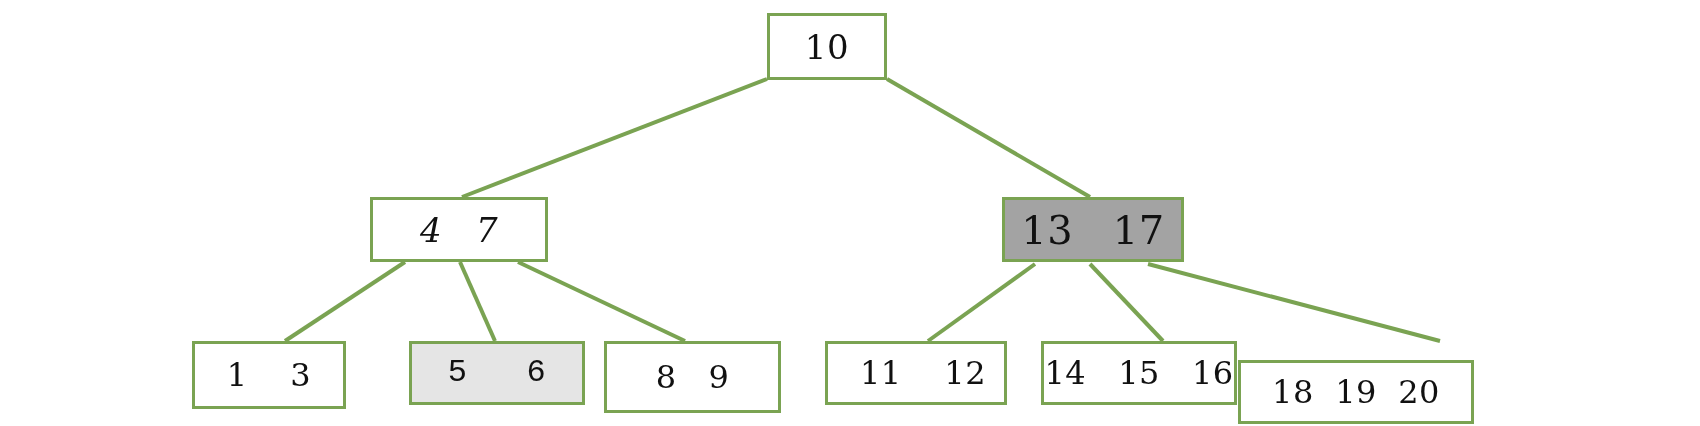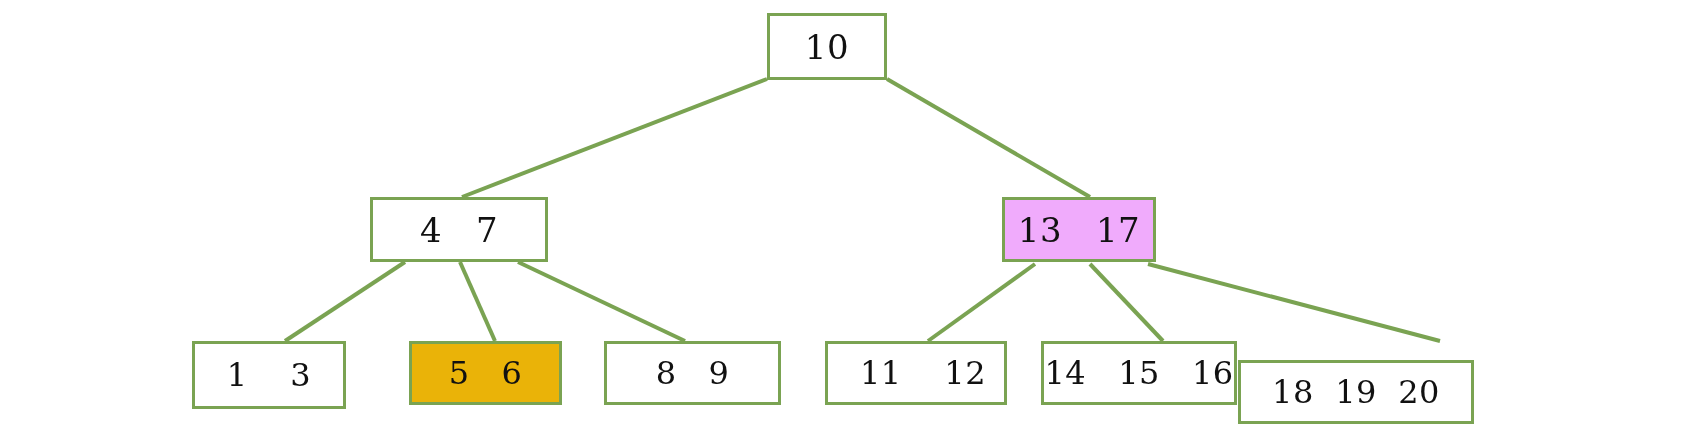--- a/index.html
+++ b/index.html
@@ -51,22 +51,22 @@
       <line x1="887" y1="79" x2="1090" y2="197" stroke="#7aa352" stroke-width="4" stroke-linecap="butt"></line>
       <line x1="405" y1="262" x2="285" y2="341" stroke="#7aa352" stroke-width="4" stroke-linecap="butt"></line>
       <line x1="460" y1="262" x2="495" y2="341" stroke="#7aa352" stroke-width="4" stroke-linecap="butt"></line>
       <line x1="518" y1="262" x2="685" y2="341" stroke="#7aa352" stroke-width="4" stroke-linecap="butt"></line>
       <line x1="1035" y1="264" x2="928" y2="341" stroke="#7aa352" stroke-width="4" stroke-linecap="butt"></line>
       <line x1="1090" y1="264" x2="1163" y2="341" stroke="#7aa352" stroke-width="4" stroke-linecap="butt"></line>
       <line x1="1148" y1="264" x2="1440" y2="341" stroke="#7aa352" stroke-width="4" stroke-linecap="butt"></line>
     </svg>
   <div id="node-layer">
       <div class="tree-node" style="left: 767px; top: 13px; width: 120px; height: 67px; border: 3px solid rgb(122, 163, 82); background: rgb(255, 255, 255); color: rgb(17, 17, 17); font-size: 34px;"><span class="node-keys">10</span></div>
-      <div class="tree-node" style="left: 370px; top: 197px; width: 178px; height: 65px; border: 3px solid rgb(122, 163, 82); background: rgb(255, 255, 255); color: rgb(17, 17, 17); font-size: 34px;"><span class="node-keys">4   7</span></div>
-      <div class="tree-node" style="left: 1002px; top: 197px; width: 154px; height: 65px; border: 3px solid rgb(122, 163, 82); background: #f0abfc; color: rgb(17, 17, 17); font-size: 34px;"><span class="node-keys">13   17</span></div>
+      <div class="tree-node" style="left: 370px; top: 197px; width: 178px; height: 65px; border: 3px solid rgb(122, 163, 82); background: rgb(255, 255, 255); color: rgb(17, 17, 17); font-size: 34px; font-style: italic;"><span class="node-keys">4   7</span></div>
+      <div class="tree-node" style="left: 1002px; top: 197px; width: 182px; height: 65px; border: 3px solid rgb(122, 163, 82); background: #a3a3a3; color: rgb(17, 17, 17); font-size: 40px;"><span class="node-keys">13   17</span></div>
       <div class="tree-node" style="left: 192px; top: 341px; width: 154px; height: 68px; border: 3px solid rgb(122, 163, 82); background: rgb(255, 255, 255); color: rgb(17, 17, 17); font-size: 32px;"><span class="node-keys">1    3</span></div>
-      <div class="tree-node" style="left: 409px; top: 341px; width: 153px; height: 64px; border: 3px solid rgb(122, 163, 82); background: #eab308; color: rgb(17, 17, 17); font-size: 32px;"><span class="node-keys">5   6</span></div>
-      <div class="tree-node" style="left: 604px; top: 341px; width: 177px; height: 64px; border: 3px solid rgb(122, 163, 82); background: rgb(255, 255, 255); color: rgb(17, 17, 17); font-size: 32px;"><span class="node-keys">8   9</span></div>
+      <div class="tree-node" style="left: 409px; top: 341px; width: 176px; height: 64px; border: 3px solid rgb(122, 163, 82); background: #e5e5e5; color: rgb(17, 17, 17); font-size: 32px; font-family: Liberation Mono, monospace;"><span class="node-keys">5   6</span></div>
+      <div class="tree-node" style="left: 604px; top: 341px; width: 177px; height: 72px; border: 3px solid rgb(122, 163, 82); background: rgb(255, 255, 255); color: rgb(17, 17, 17); font-size: 32px;"><span class="node-keys">8   9</span></div>
       <div class="tree-node" style="left: 825px; top: 341px; width: 182px; height: 64px; border: 3px solid rgb(122, 163, 82); background: rgb(255, 255, 255); color: rgb(17, 17, 17); font-size: 32px; padding-left: 14px;"><span class="node-keys">11    12</span></div>
       <div class="tree-node" style="left: 1041px; top: 341px; width: 196px; height: 64px; border: 3px solid rgb(122, 163, 82); background: rgb(255, 255, 255); color: rgb(17, 17, 17); font-size: 32px;"><span class="node-keys">14   15   16</span></div>
       <div class="tree-node" style="left: 1238px; top: 360px; width: 236px; height: 64px; border: 3px solid rgb(122, 163, 82); background: rgb(255, 255, 255); color: rgb(17, 17, 17); font-size: 32px;"><span class="node-keys">18  19  20</span></div>
     </div>
 </div>
 
 </body></html>

